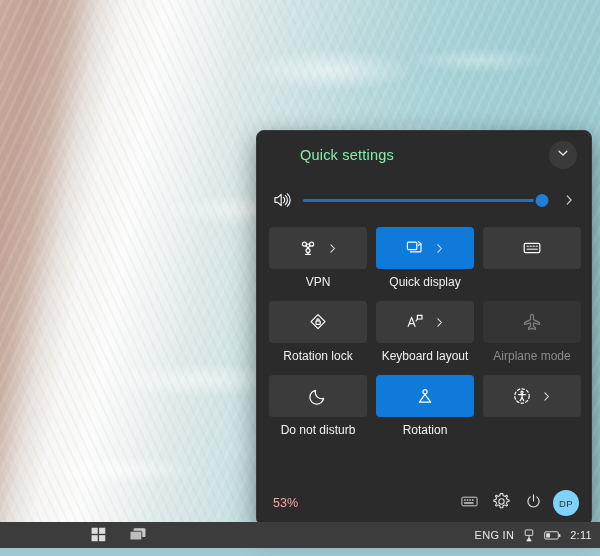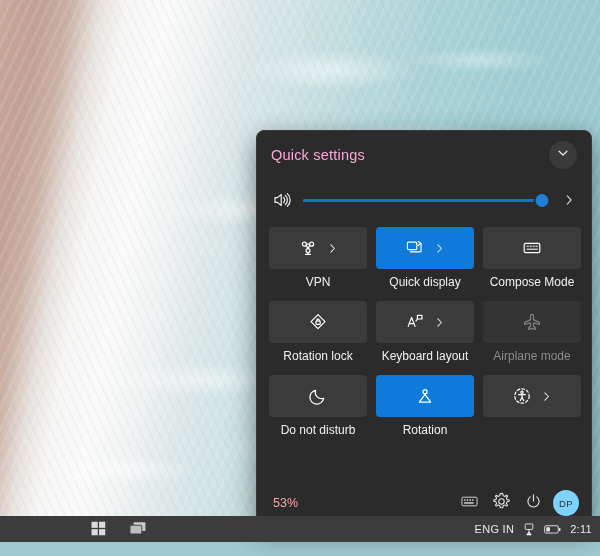--- a/index.html
+++ b/index.html
@@ -45,21 +45,21 @@
     background:#2b2b2b; border-radius:8px;
     border:1px solid #3a3a3a;
     box-shadow:0 8px 26px rgba(0,0,0,.45);
     overflow:hidden; color:#ffffff;
   }
 
   .qs-header {
     height:48px; display:flex; align-items:center;
     padding:0 14px 0 14px; justify-content:space-between;
   }
-  .qs-title { font-size:14.5px; font-weight:400; letter-spacing:.2px; color:#f9a8d4; }
+  .qs-title { font-size:14.5px; font-weight:400; letter-spacing:.2px; color:#86efac;margin-left:29px; }
   .collapse-btn {
     width:28px; height:28px; border-radius:50%;
     background:#3a3a3a; display:flex; align-items:center; justify-content:center;
   }
   .collapse-btn svg { width:14px; height:14px; }
 
   
   .volume-row {
     display:flex; align-items:center; gap:10px;
     padding:8px 12px 10px 14px; height:44px;
@@ -108,21 +108,21 @@
   .footer-spacer { flex:1; }
   .footer-btn { width:32px; height:32px; display:flex; align-items:center; justify-content:center; }
   .avatar {
     width:26px; height:26px; border-radius:50%; background:#7dd3fc;
     display:flex; align-items:center; justify-content:center;
     font-size:9.5px; color:#333; letter-spacing:.3px; margin-left:4px;
   }
 
   
   #taskbar {
-    position:absolute; left:0; right:0; bottom:14px; height:26px;
+    position:absolute; left:0; right:0; bottom:8px; height:26px;
     background:#3c3c3c; display:flex; align-items:center;
     color:#e6e6e6; font-size:11px;
   }
   .tb-left { display:flex; align-items:center; gap:20px; padding-left:88px; }
   .tb-btn { display:flex; align-items:center; justify-content:center; width:20px; height:20px; }
   .tb-right { margin-left:auto; display:flex; align-items:center; gap:9px; padding-right:8px; }
   .tb-text { font-size:11px; letter-spacing:.3px; color:#e9e9e9; }
   .tb-icon { display:flex; align-items:center; justify-content:center; }
 </style>
 </head>
@@ -208,21 +208,20 @@
       </div>
       <div class="tile-cell">
         <div class="tile">
           <span class="ticon">
             <svg width="20" height="20" viewBox="0 0 20 20" fill="none" stroke="#ffffff" stroke-width="1.2" stroke-linecap="round" stroke-linejoin="round">
               <rect x="2.2" y="5.4" width="15.6" height="9.2" rx="1.4"></rect>
               <path d="M5 8.2 h1.4 M8 8.2 h1.4 M11 8.2 h1.4 M14 8.2 h1.4 M5 11.2 h10.4" stroke-width="1"></path>
             </svg>
           </span>
         </div>
-        <div class="tile-label">Compose Mode</div>
       </div>
       <div class="tile-cell">
         <div class="tile">
           <span class="ticon">
             <svg width="20" height="20" viewBox="0 0 20 20" fill="none" stroke="#ffffff" stroke-width="1.2" stroke-linecap="round" stroke-linejoin="round">
               <path d="M10 2.6 L17 9.6 L10 16.6 L3 9.6 Z"></path>
               <rect x="8" y="9" width="4.2" height="3.4" rx="0.6"></rect>
               <path d="M8.9 9 V7.9 a1.1 1.1 0 0 1 2.2 0 V9"></path>
             </svg>
           </span>

